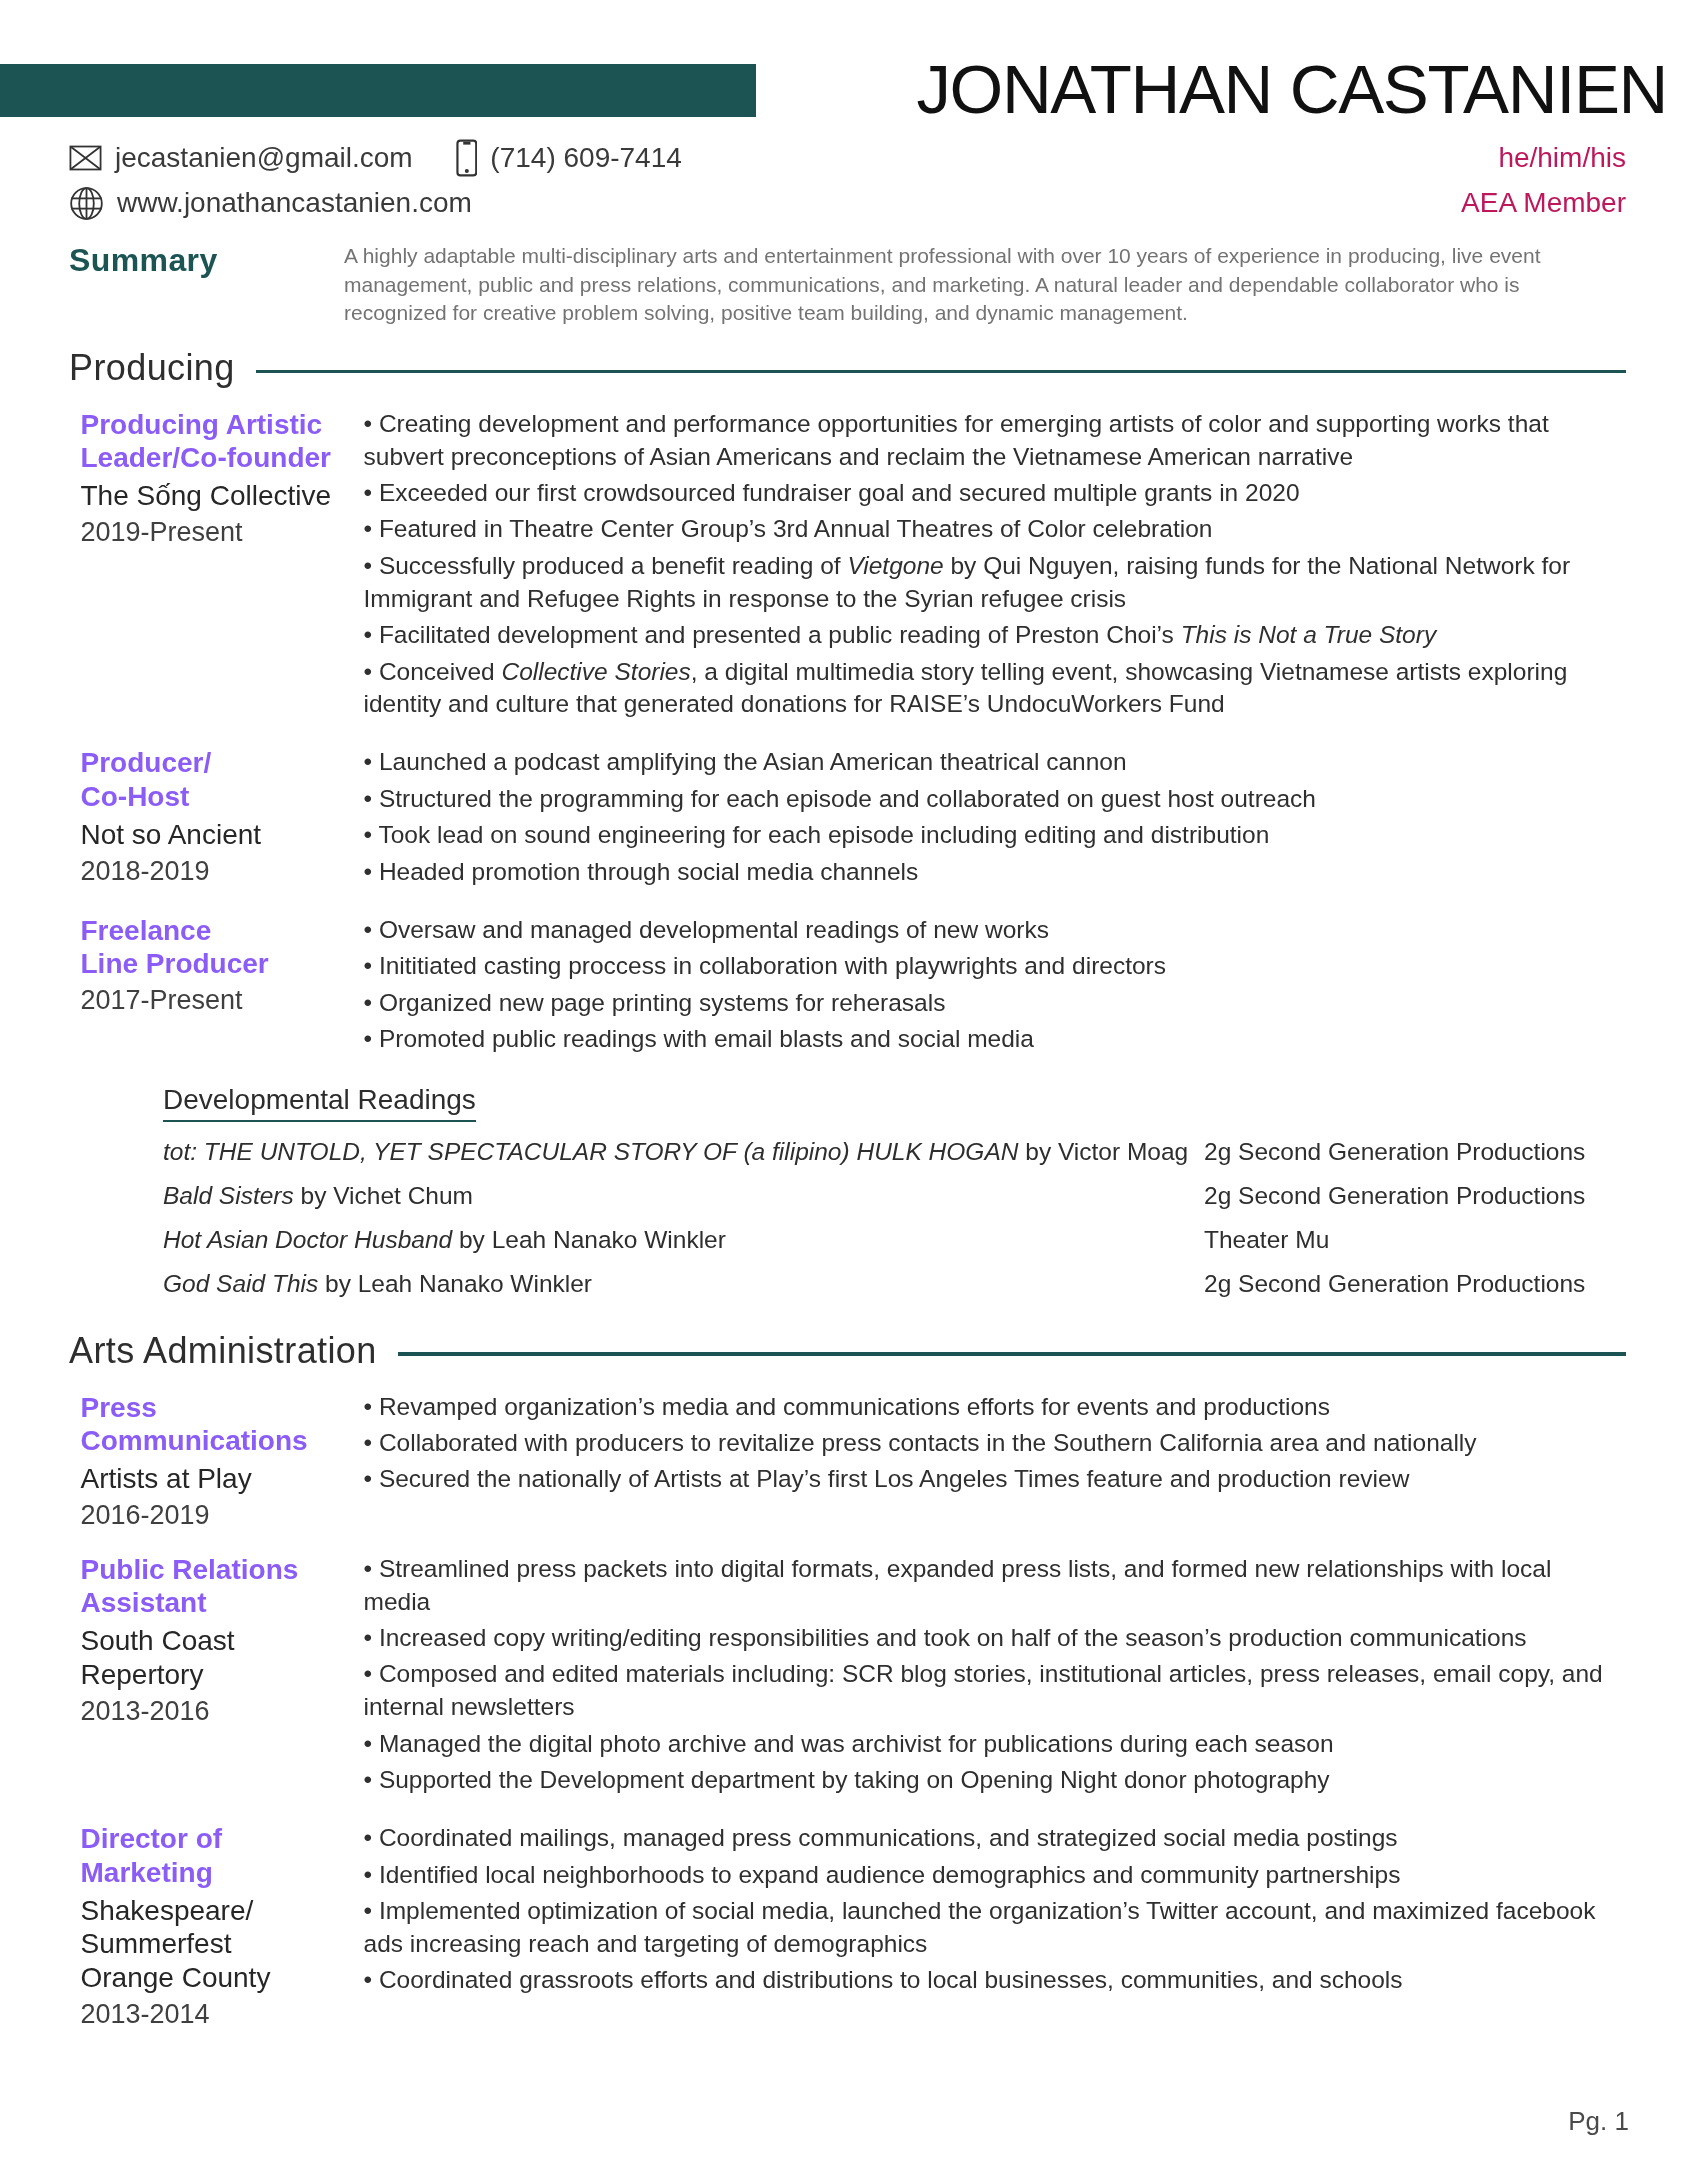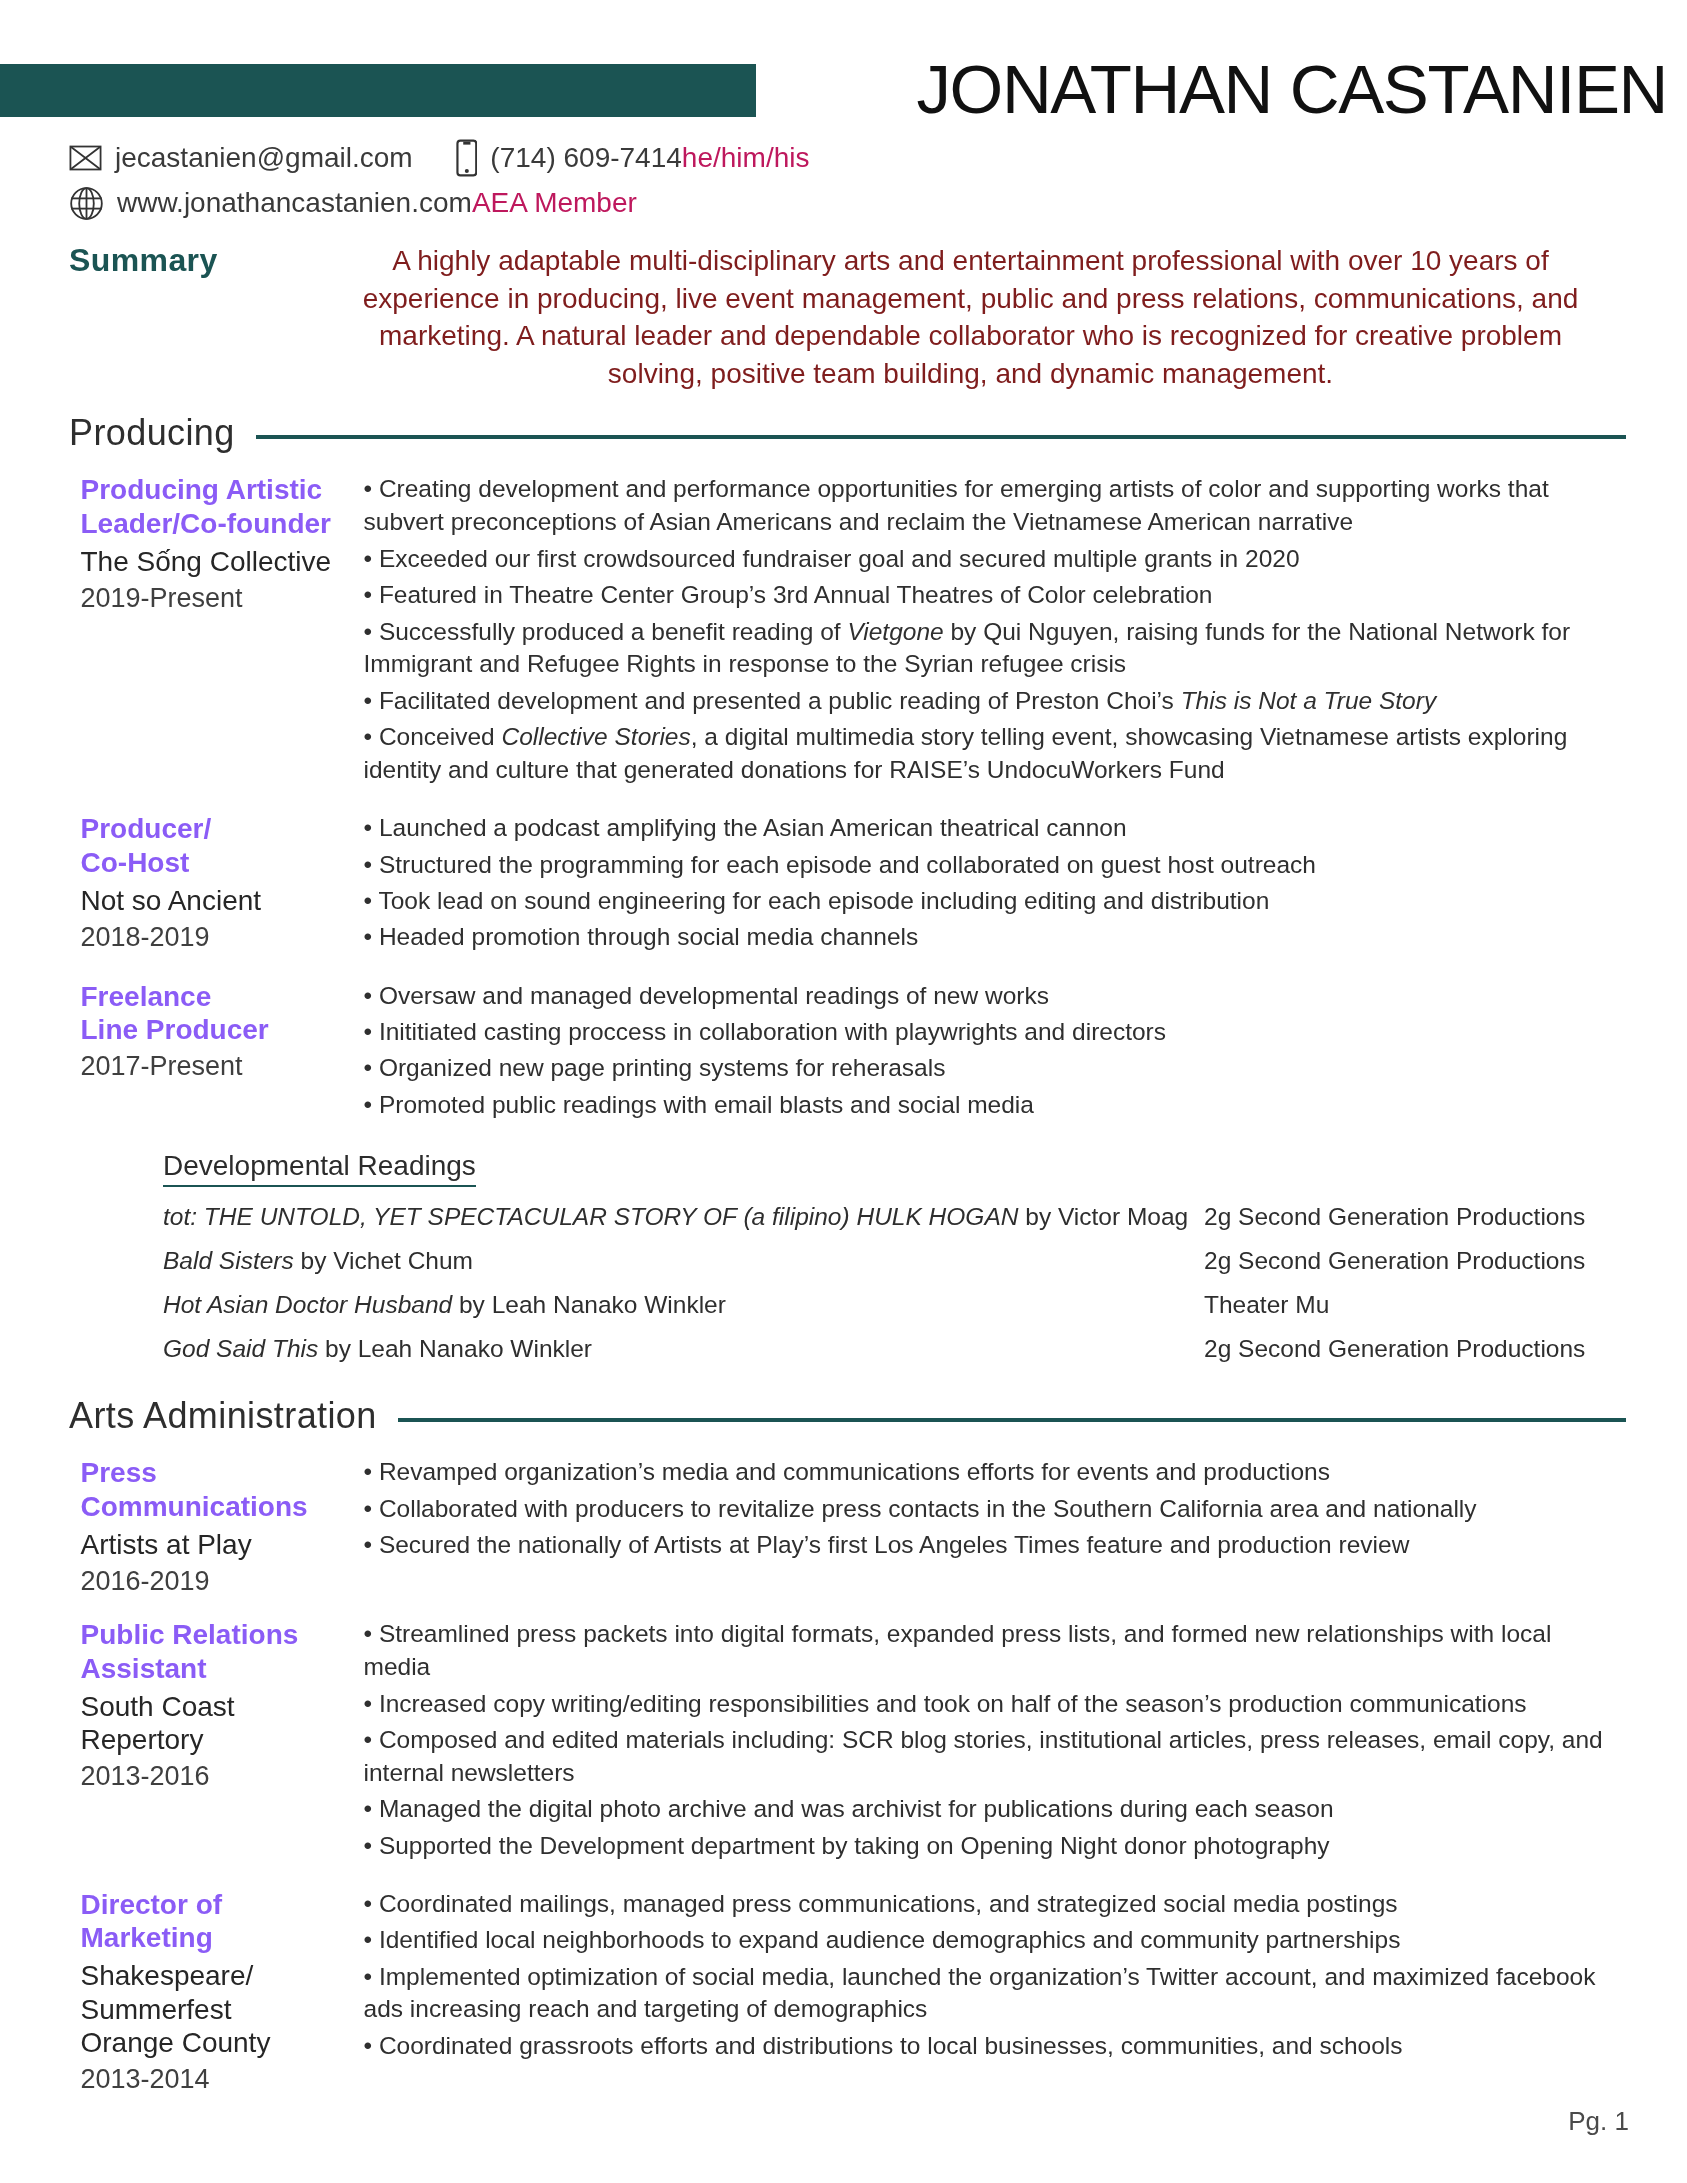--- a/index.html
+++ b/index.html
@@ -6,31 +6,31 @@
   html,body { background:#ffffff; }
   body { font-family:"Liberation Sans","DejaVu Sans",sans-serif; font-weight:300; color:#2f2f2f; }
   .page{ position:relative; width:1687px; height:2156px; background:#fff; overflow:hidden;
          padding:0 61px 0 69px; }
 
   
   .teal-bar{ position:absolute; left:0; top:64px; width:756px; height:53px; background:#1b5453; }
   .name{ position:absolute; top:55px; right:20px; font-size:69px; line-height:1;
          font-weight:200; letter-spacing:-1.4px; color:#111; white-space:nowrap; }
   .contact{ margin-top:139px; }
-  .contact-row{ display:flex; align-items:center; margin-bottom:8.7px; }
+  .contact-row{ display:flex; justify-content:space-between; align-items:center; margin-bottom:8.7px; }
   .contact-left{ display:flex; align-items:center; font-size:28px; color:#3a3a3a; }
   .contact-item{ display:flex; align-items:center; }
   .contact-item + .contact-item{ margin-left:43px; }
   .cicon{ margin-right:13px; flex:0 0 auto; display:block; }
   .right-meta{ font-size:28px; color:#be185d; text-align:right; }
 
   
   .summary{ display:grid; grid-template-columns:254px 1fr; margin-top:21.7px;gap:21px; }
   .summary-label{ font-size:32px; font-weight:700; color:#1b5453; letter-spacing:0.4px; }
-  .summary-text{ font-size:28px; line-height:1.34; color:#7f1d1d; padding-right:29px; max-width:1292px;text-align:center; }
+  .summary-text{ font-size:21px; line-height:1.34; color:#737373; padding-right:29px; max-width:1292px; }
 
   
   .section-head{ display:flex; align-items:center; gap:21.7px; margin-top:20px; }
   .section-title{ font-size:36px; font-weight:300; color:#2e2e2e; white-space:nowrap; letter-spacing:0.4px; }
   .rule{ flex:1; height:3.6px; background:#1b5453; margin-top:7.2px; }
 
   
   .entry{ display:grid; grid-template-columns:283px 1fr; padding-left:11.5px; margin-top:19px; }
   .entry + .entry{ margin-top:21.7px; }
   .role{ font-size:28px; font-weight:600; color:#8b5cf6; line-height:1.2; white-space:pre-line; }

